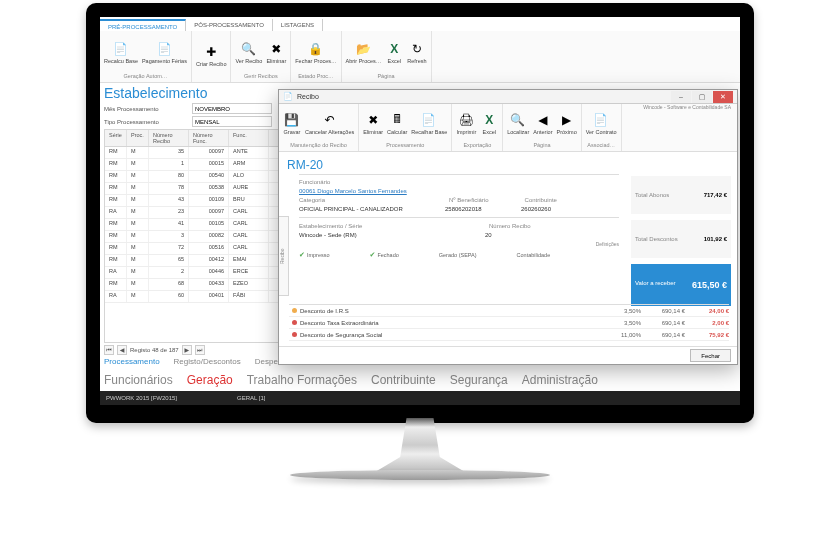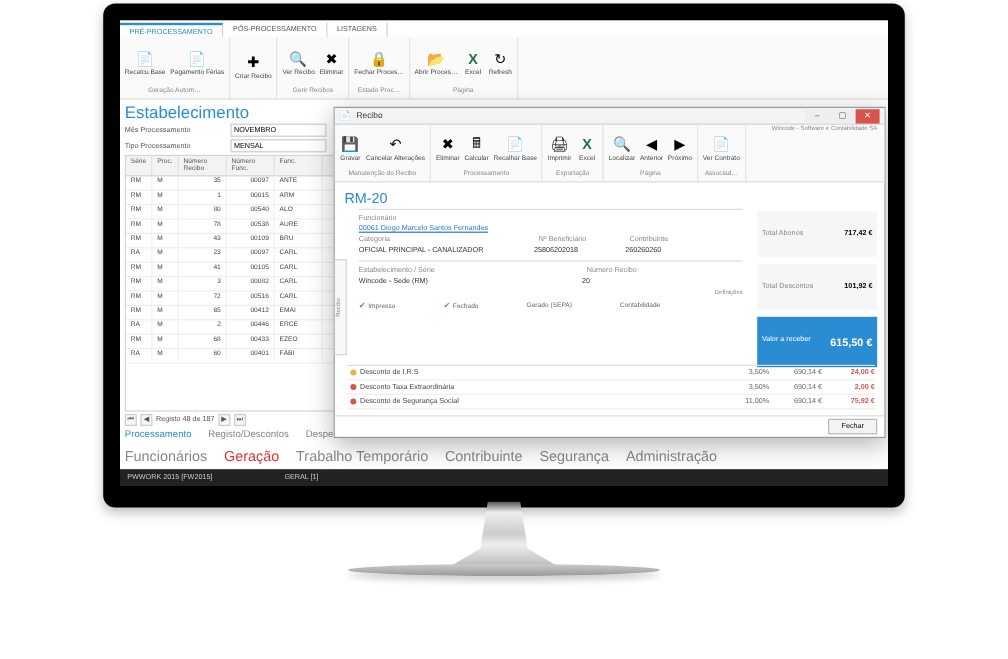--- a/index.html
+++ b/index.html
@@ -352,21 +352,21 @@
     <div class="subtabs" id="subtabs">
         <span style="color: rgb(42, 141, 212);">Processamento</span>
         <span>Registo/Descontos</span>
         <span>Despesas</span>
         <span>Entidades</span>
       </div>
 
     <div class="bigtabs" id="bigtabs">
         <span>Funcionários</span>
         <span class="active">Geração</span>
-        <span>Trabalho Temporário</span>
+        <span>Trabalho Formações</span>
         <span>Contribuinte</span>
         <span>Segurança</span>
         <span>Administração</span>
       </div>
 
     <div class="status">
       <span>PWWORK 2015 [FW2015]</span>
       <span>GERAL [1]</span>
     </div>
 

